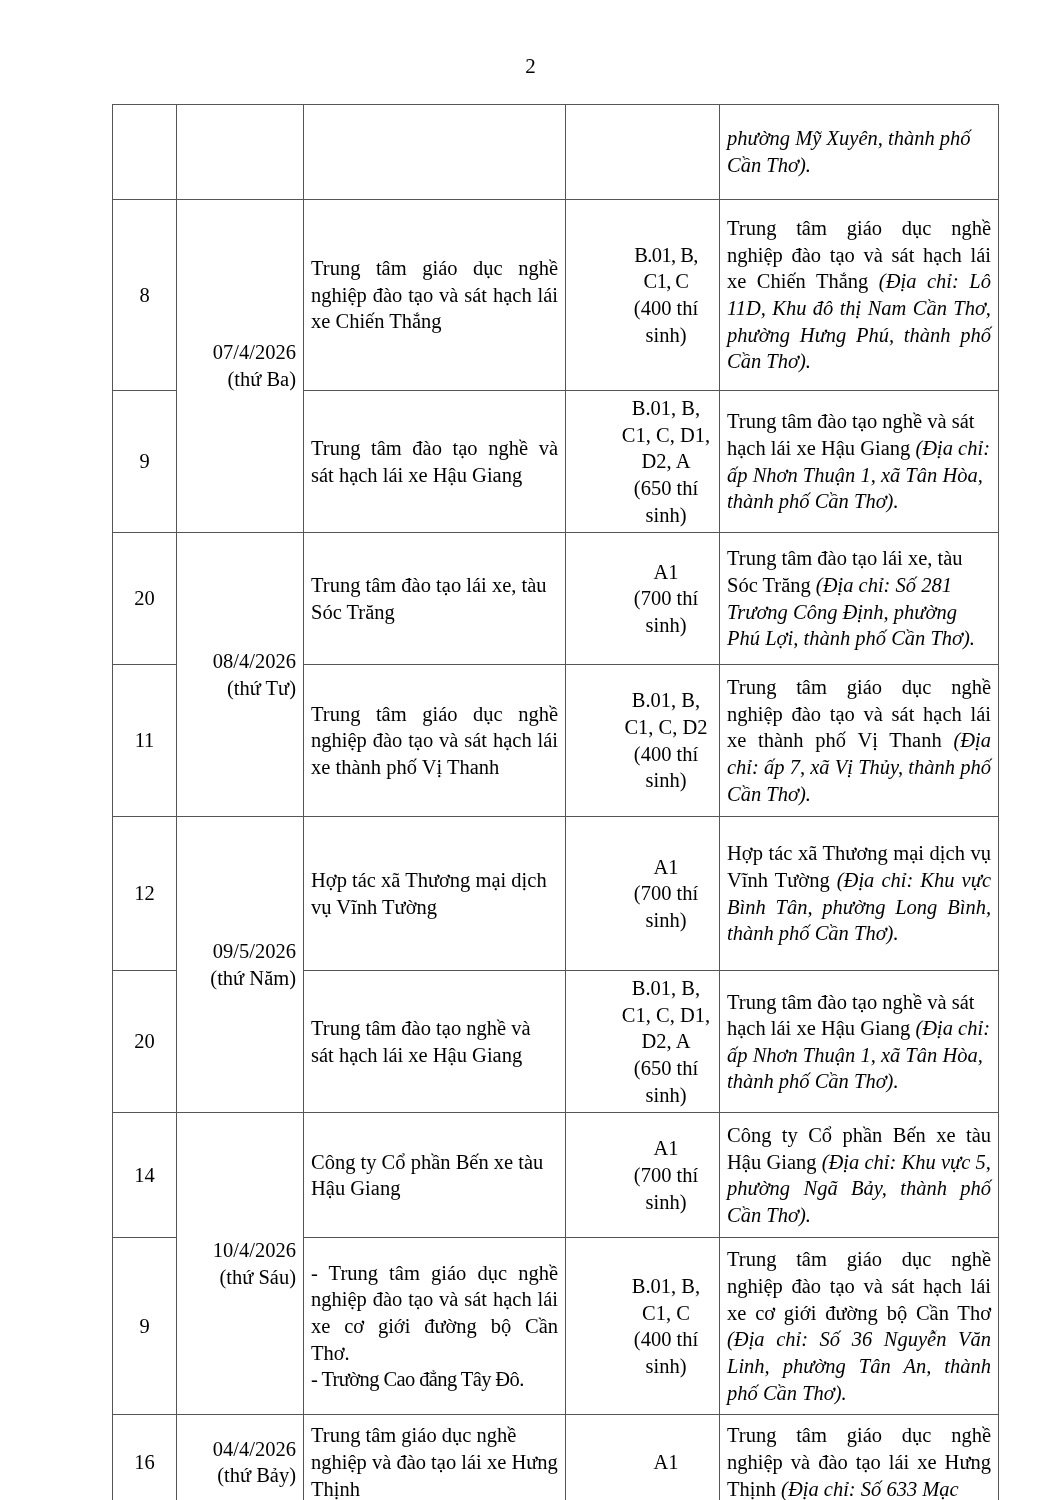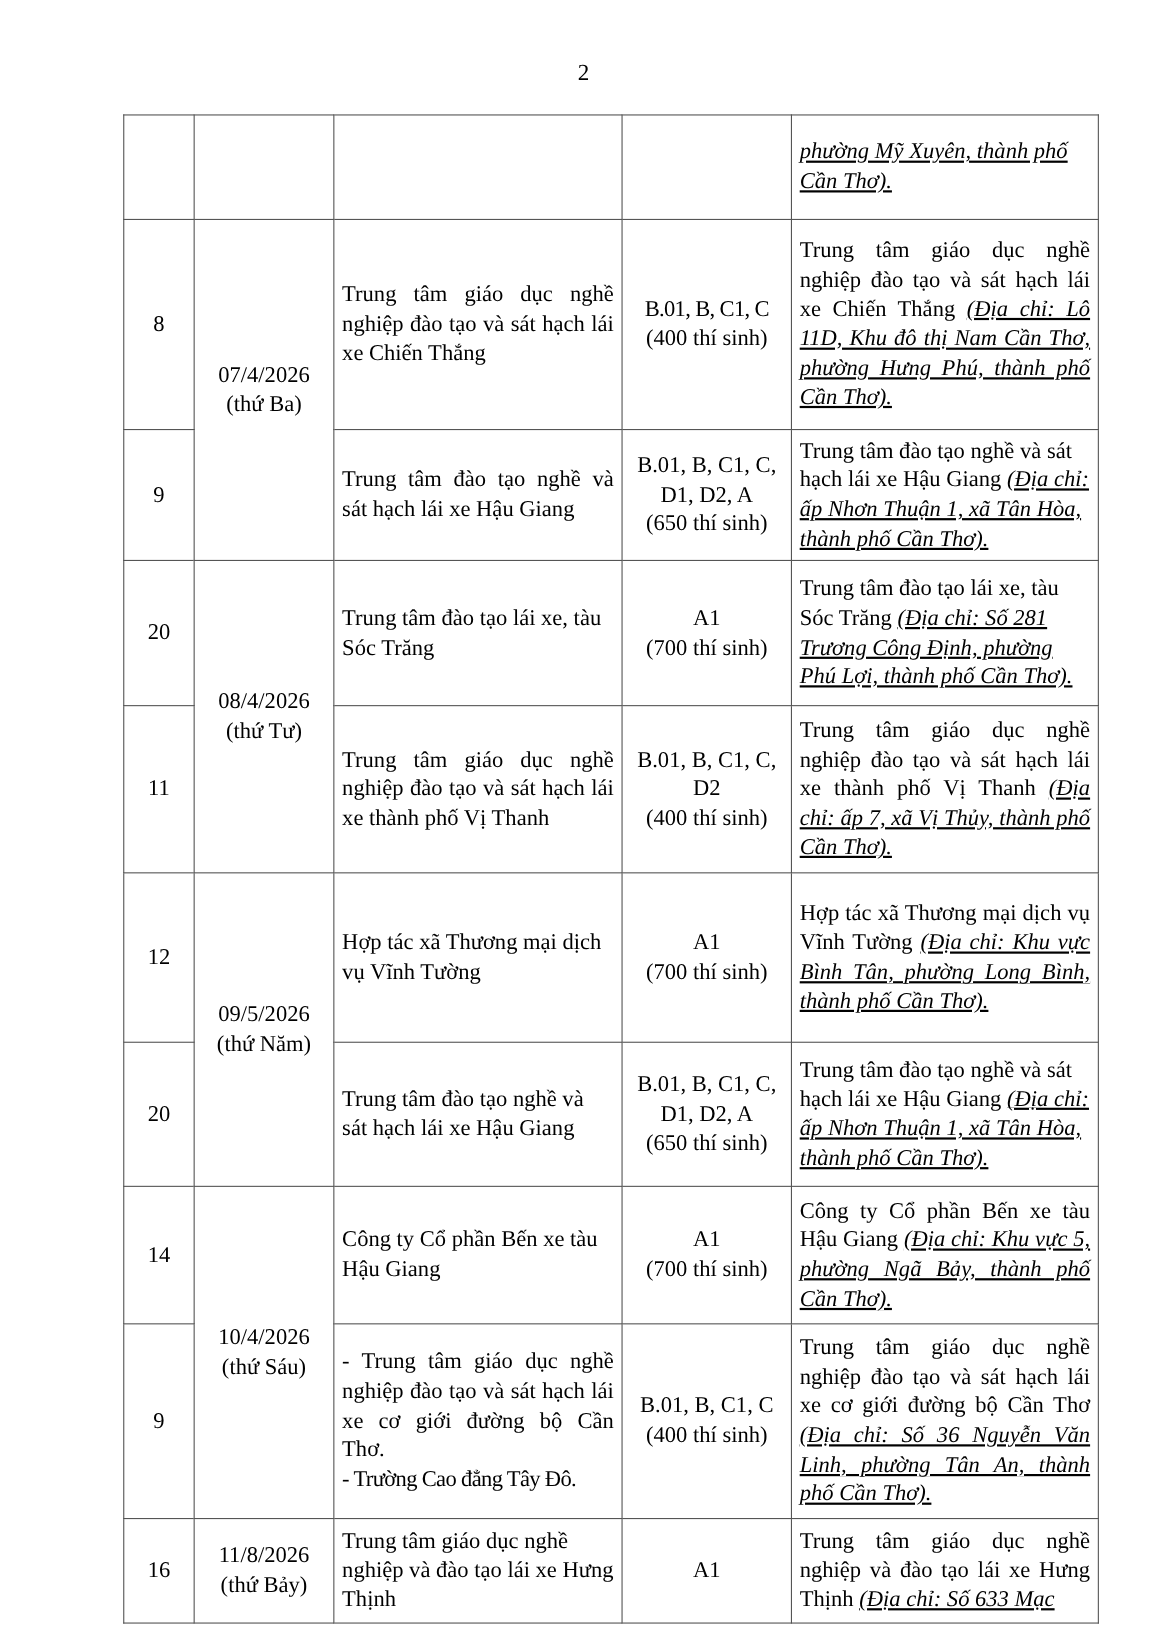--- a/index.html
+++ b/index.html
@@ -49,38 +49,38 @@
   col.c-stt   { width: 64px; }
   col.c-date  { width: 127px; }
   col.c-org   { width: 262px; }
   col.c-lic   { width: 154px; }
   col.c-addr  { width: 279px; }
 
   td.stt {
     text-align: center;
   }
   td.date {
-    text-align: center;
+    text-align: right;
   }
   td.org {
     text-align: justify;
     text-justify: inter-word;
     hyphens: none;
   }
   td.org.nojust { text-align: left; }
   td.lic {
     text-align: center;
   }
   td.addr {
     text-align: justify;
     text-justify: inter-word;
   }
   td.addr.nojust { text-align: left; }
-  .ital { font-style: italic; text-decoration: underline; }
-  .lic-line { display: block; }
+  .ital { font-style: italic; }
+  .lic-line { display: block; margin-left: 47px; }
   .lic-tight { letter-spacing: -0.6px; }
   .org-line { display: block; }
   .blank-top { height: 86px; }
 </style>
 </head>
 <body>
 
 <div class="page">
 
   <div class="page-number">2</div>
@@ -200,21 +200,21 @@
         <td class="lic">
           <span class="lic-line">B.01, B, C1, C</span>
           <span class="lic-line">(400 thí sinh)</span>
         </td>
         <td class="addr"><span>Trung tâm giáo dục nghề nghiệp đào tạo và sát hạch lái xe cơ giới đường bộ Cần Thơ </span><span class="ital">(Địa chỉ: Số 36 Nguyễn Văn Linh, phường Tân An, thành phố Cần Thơ).</span></td>
       </tr>
 
       <tr>
         <td class="stt" style="height:86px">16</td>
         <td class="date">
-          <span class="org-line">11/8/2026</span>
+          <span class="org-line">04/4/2026</span>
           <span class="org-line">(thứ Bảy)</span>
         </td>
         <td class="org nojust">Trung tâm giáo dục nghề nghiệp và đào tạo lái xe Hưng Thịnh</td>
         <td class="lic">
           <span class="lic-line">A1</span>
         </td>
         <td class="addr"><span>Trung tâm giáo dục nghề nghiệp và đào tạo lái xe Hưng Thịnh </span><span class="ital">(Địa chỉ: Số 633 Mạc</span></td>
       </tr>
 
     </tbody>

